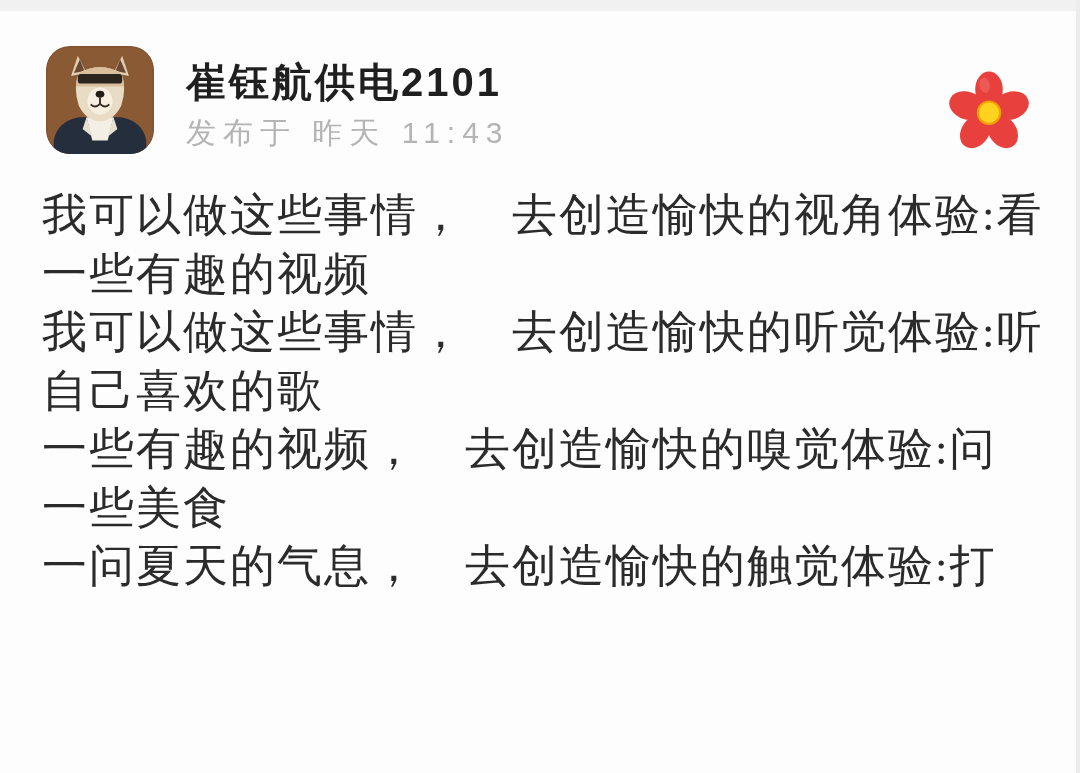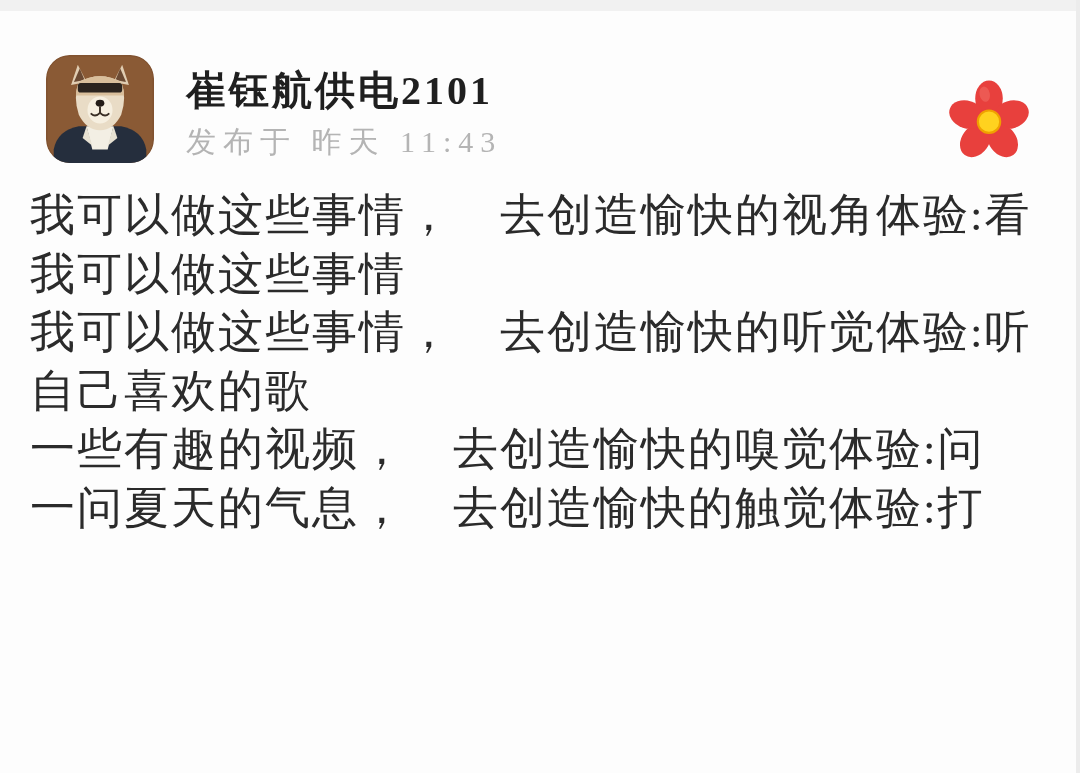--- a/index.html
+++ b/index.html
@@ -21,22 +21,22 @@
     background: #f1f1f1;
   }
   .right-edge {
     position: absolute;
     right: 0; top: 0;
     width: 4px; height: 773px;
     background: #ececec;
   }
   .post-header {
     position: absolute;
-    left: 0; top: 9px;
-    width: 1056px; height: 180px; font-family: Liberation Serif, serif;
+    left: 0; top: 0;
+    width: 1056px; height: 180px;
   }
   .avatar {
     position: absolute;
     left: 46px; top: 46px;
     width: 108px; height: 108px;
     border-radius: 24px;
     overflow: hidden;
     cursor: pointer;
   }
   .avatar svg { display: block; }
@@ -61,21 +61,21 @@
     white-space: nowrap;
     text-align: right;
   }
   .flower {
     position: absolute;
     left: 946px; top: 68px;
     width: 86px; height: 86px;
   }
   .post-body {
     position: absolute;
-    left: 30px; top: 186px;
+    left: 42px; top: 186px;
     width: 1000px;
   }
   .post-line {
     font-size: 45px;
     line-height: 58.5px;
     height: 58.5px;
     color: #2b2b2b;
     letter-spacing: 2px;
     white-space: nowrap;
     font-family: "Liberation Serif", "DejaVu Serif", serif;
@@ -132,18 +132,19 @@
         <ellipse cx="45" cy="20" rx="6" ry="9" fill="#f06a62" opacity="0.6" transform="rotate(-12 45 20)"></ellipse>
         <circle cx="50" cy="52" r="13" fill="#ffd21f" stroke="#f0a100" stroke-width="2.5"></circle>
       </g>
     </svg>
   </div>
 
 </div>
 
 <div class="post-body">
   <div class="post-line">我可以做这些事情，　去创造愉快的视角体验:看</div>
-  <div class="post-line">我可以做这些事情</div>
+  <div class="post-line">一些有趣的视频</div>
   <div class="post-line">我可以做这些事情，　去创造愉快的听觉体验:听</div>
   <div class="post-line">自己喜欢的歌</div>
   <div class="post-line">一些有趣的视频，　去创造愉快的嗅觉体验:问</div>
+  <div class="post-line">一些美食</div>
   <div class="post-line">一问夏天的气息，　去创造愉快的触觉体验:打</div>
 </div>
 
 </body></html>

